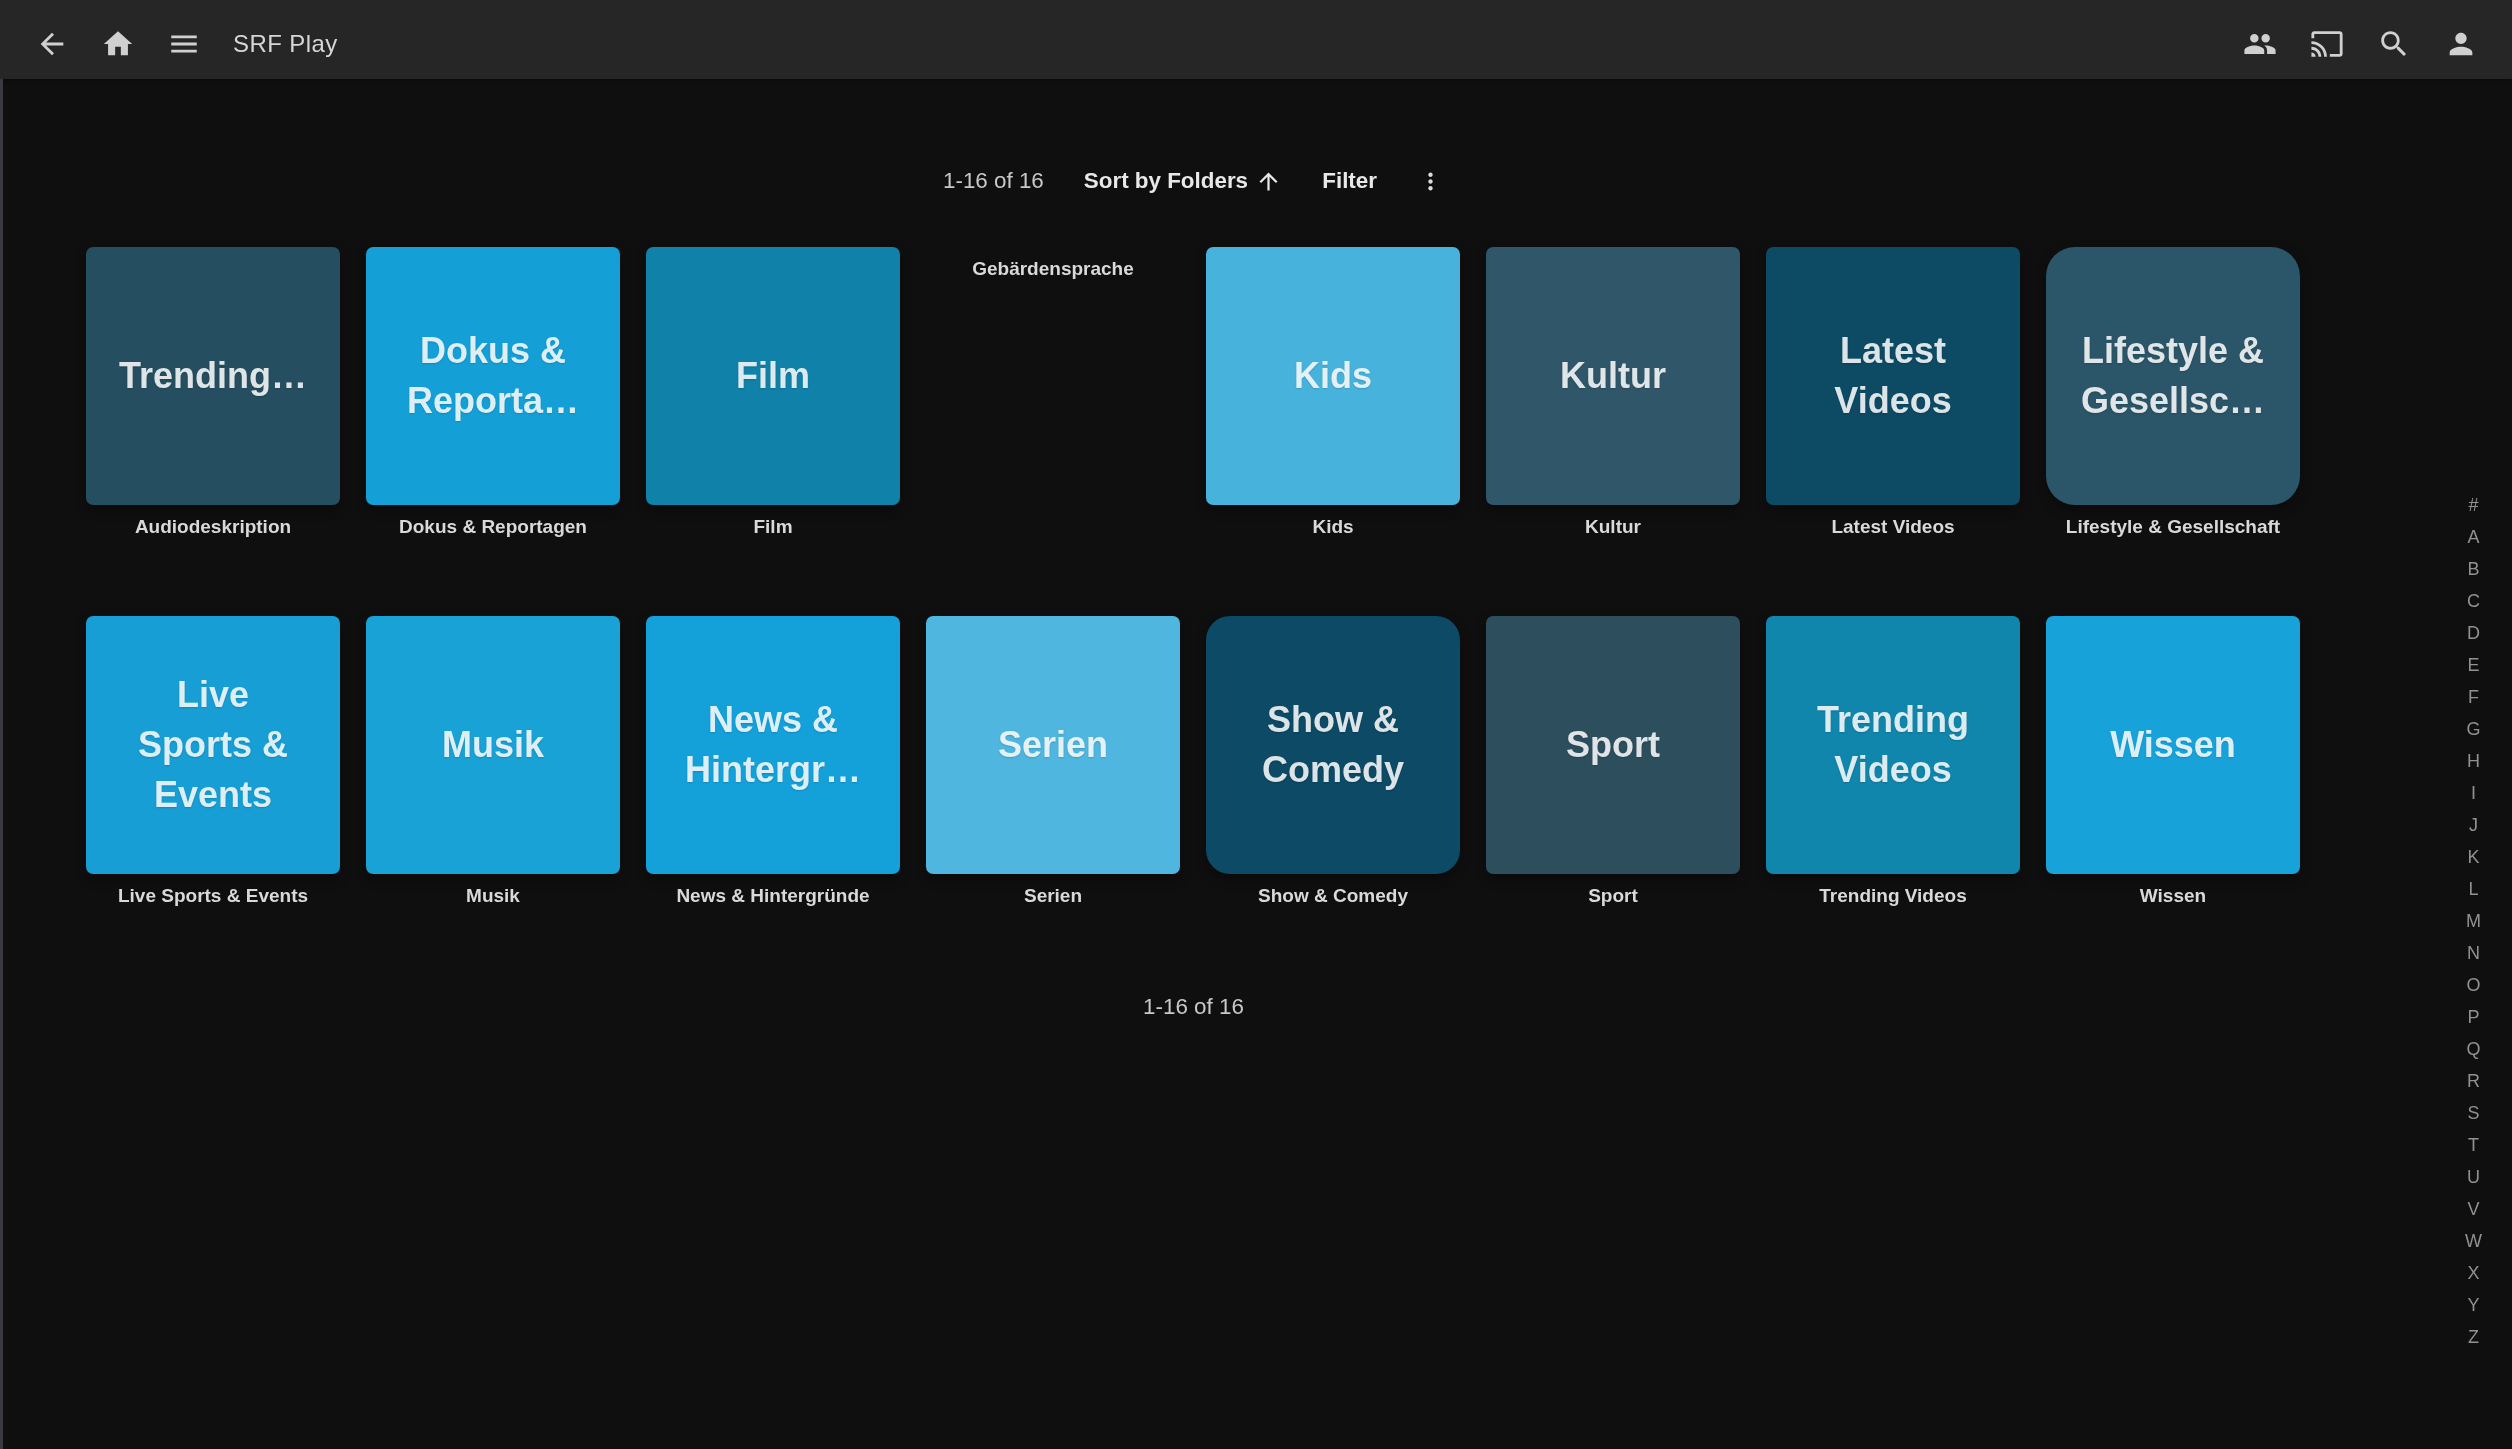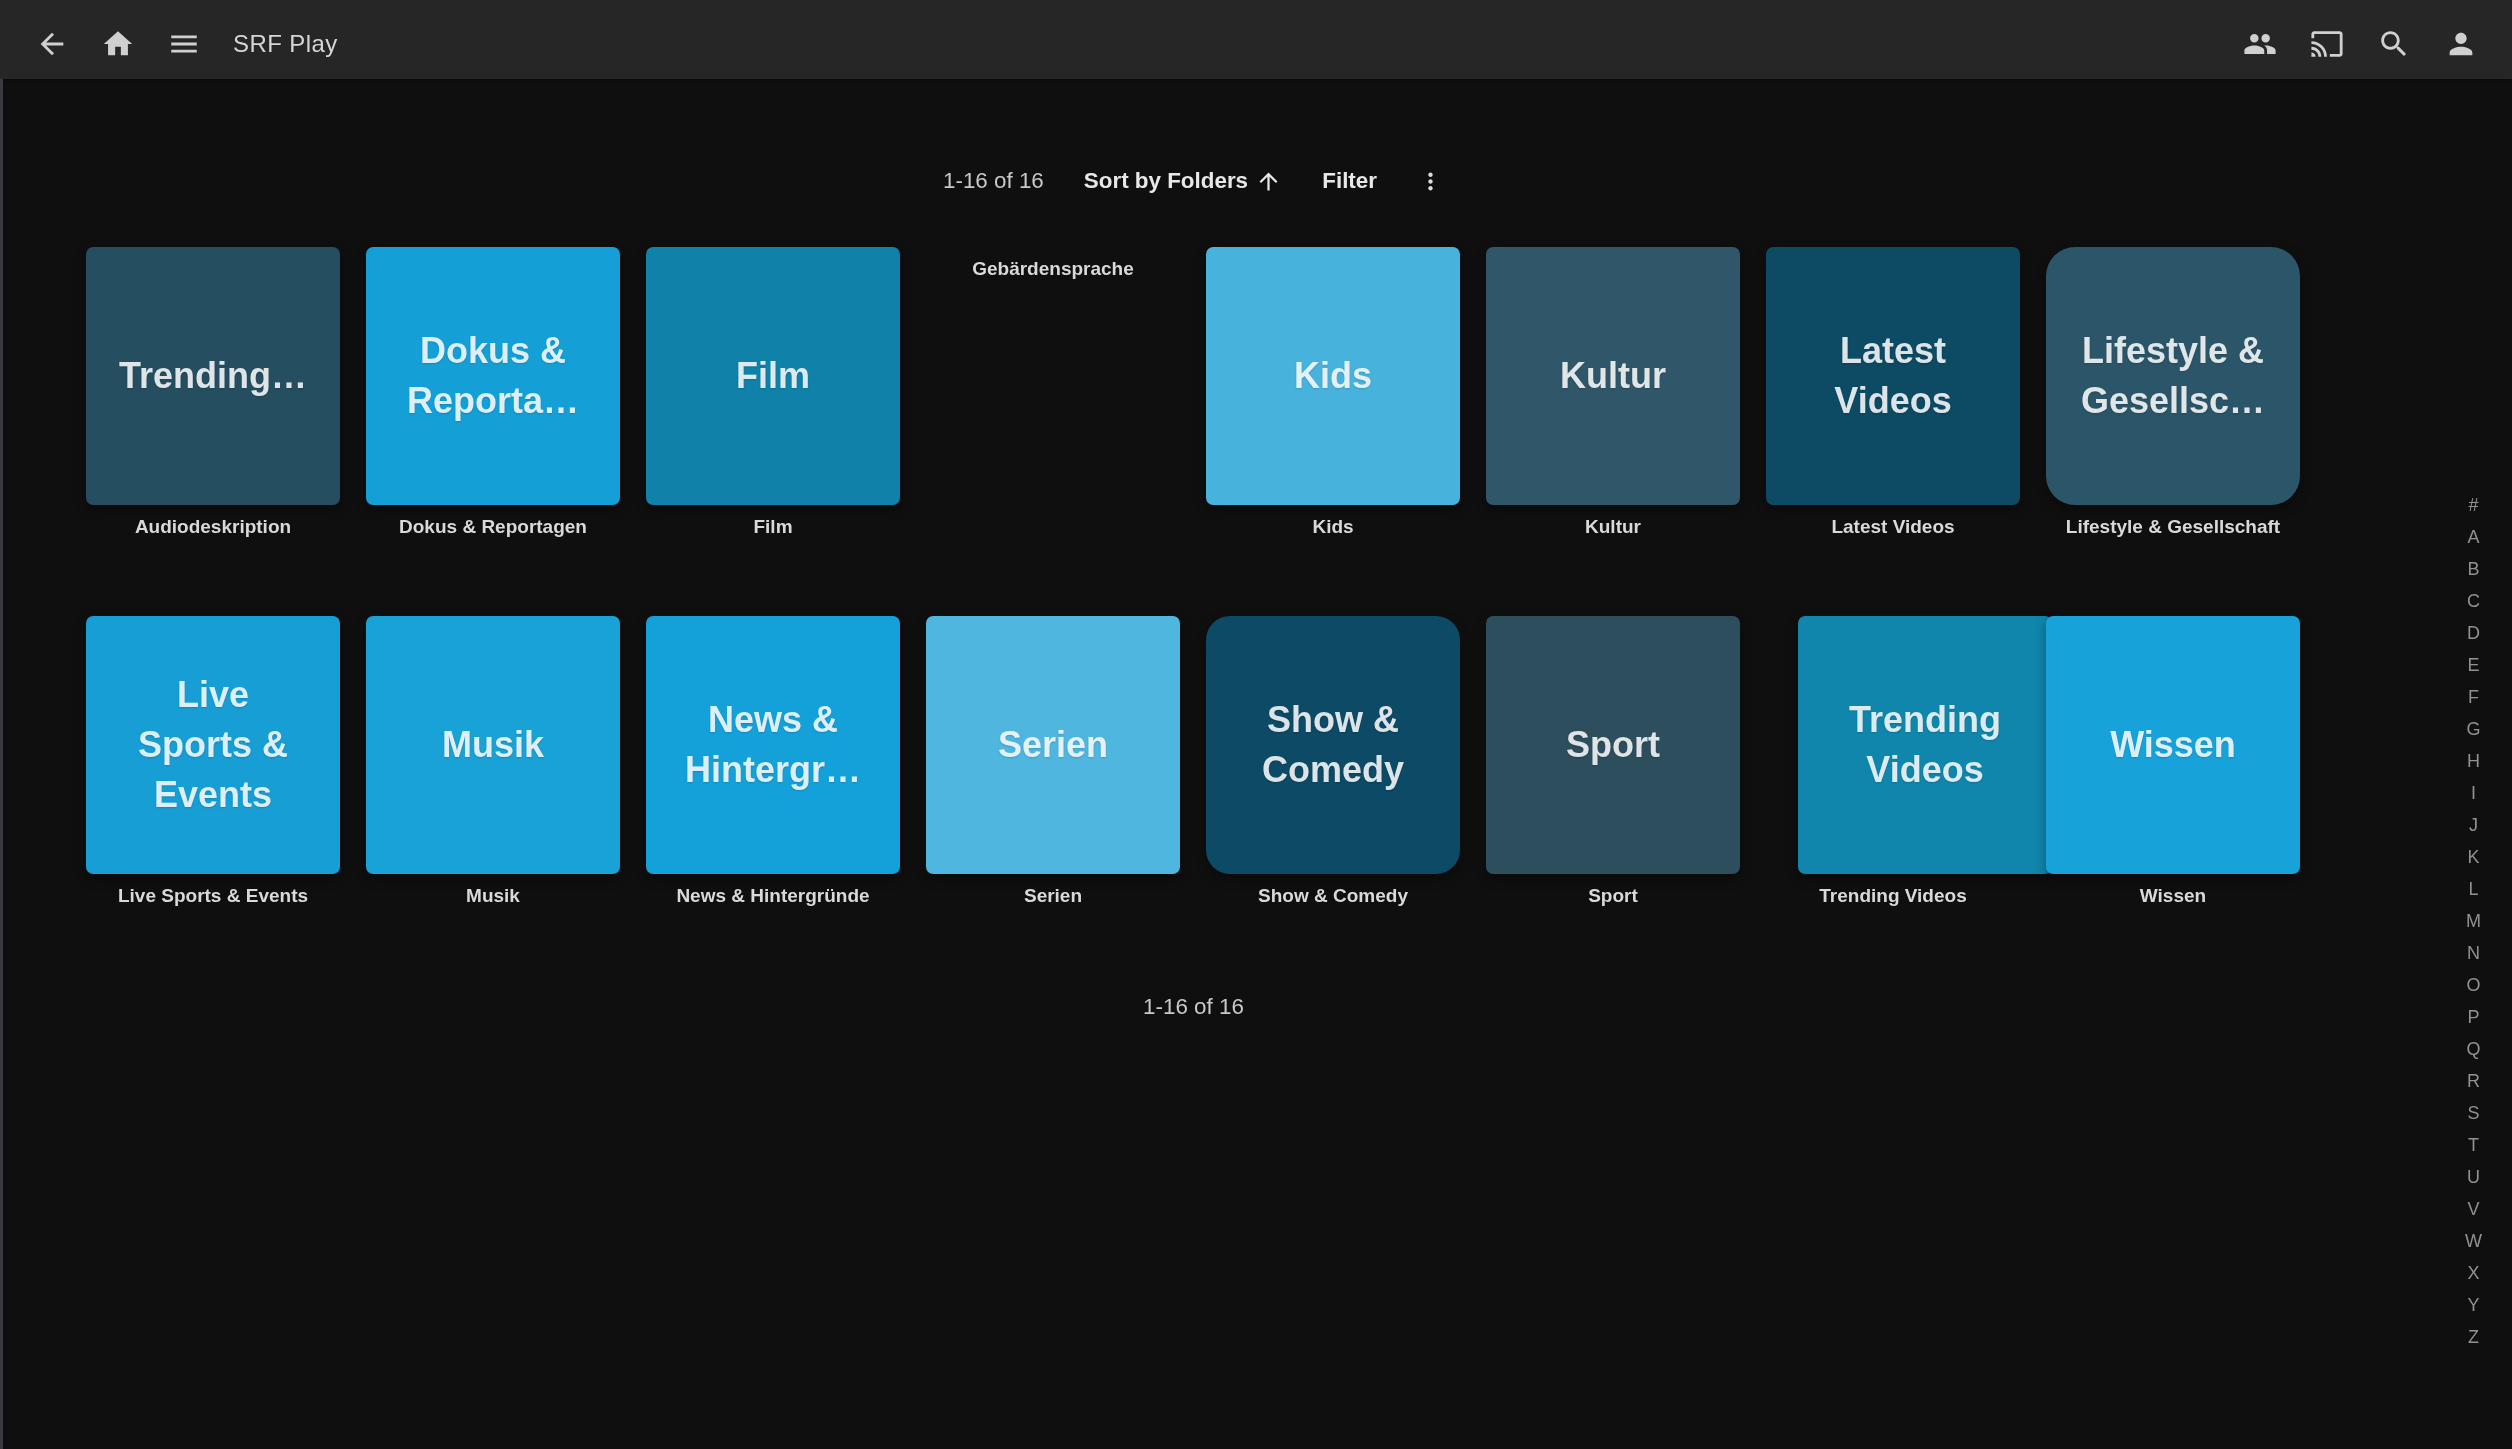--- a/index.html
+++ b/index.html
@@ -240,21 +240,21 @@
     </div>
 
     <div class="tile">
       <div class="tile-box" style="background-color: rgb(44, 78, 93);">
         <span class="tile-title">Sport</span>
       </div>
       <div class="tile-caption">Sport</div>
     </div>
 
     <div class="tile">
-      <div class="tile-box" style="background-color: rgb(16, 134, 173); margin-left: 32px;">
+      <div class="tile-box" style="background-color: rgb(16, 134, 173);">
         <span class="tile-title">Trending
 Videos</span>
       </div>
       <div class="tile-caption">Trending Videos</div>
     </div>
 
     <div class="tile">
       <div class="tile-box" style="background-color: rgb(23, 163, 218);">
         <span class="tile-title">Wissen</span>
       </div>

